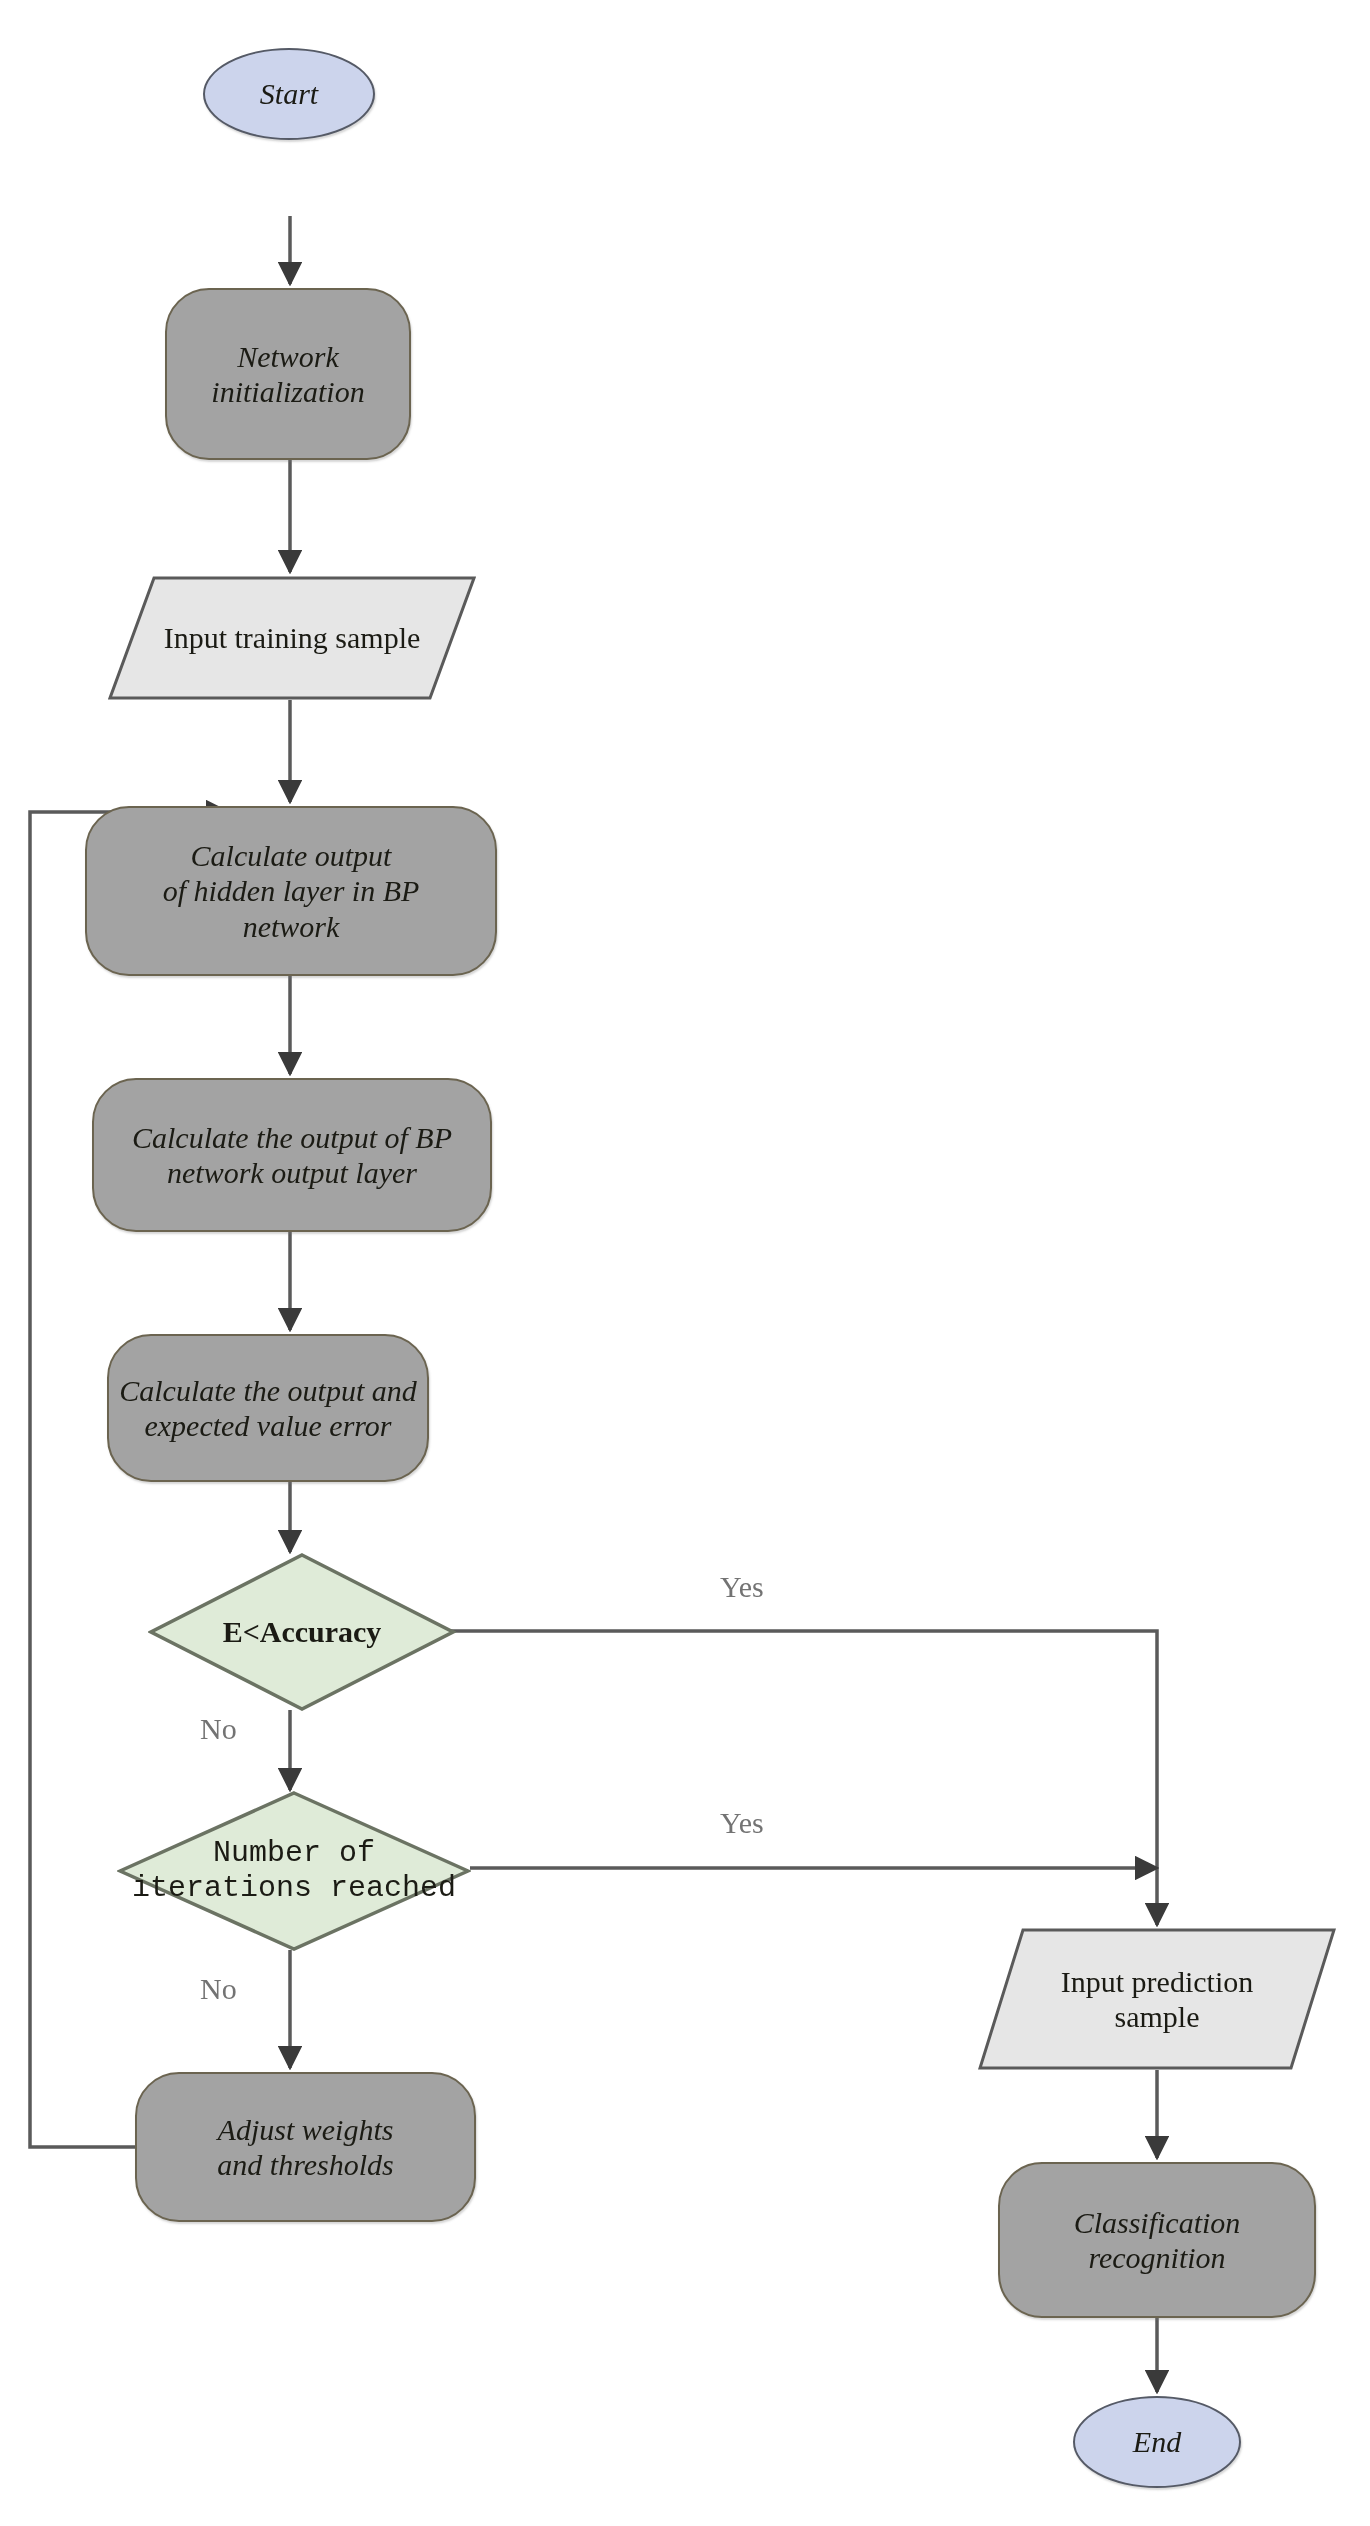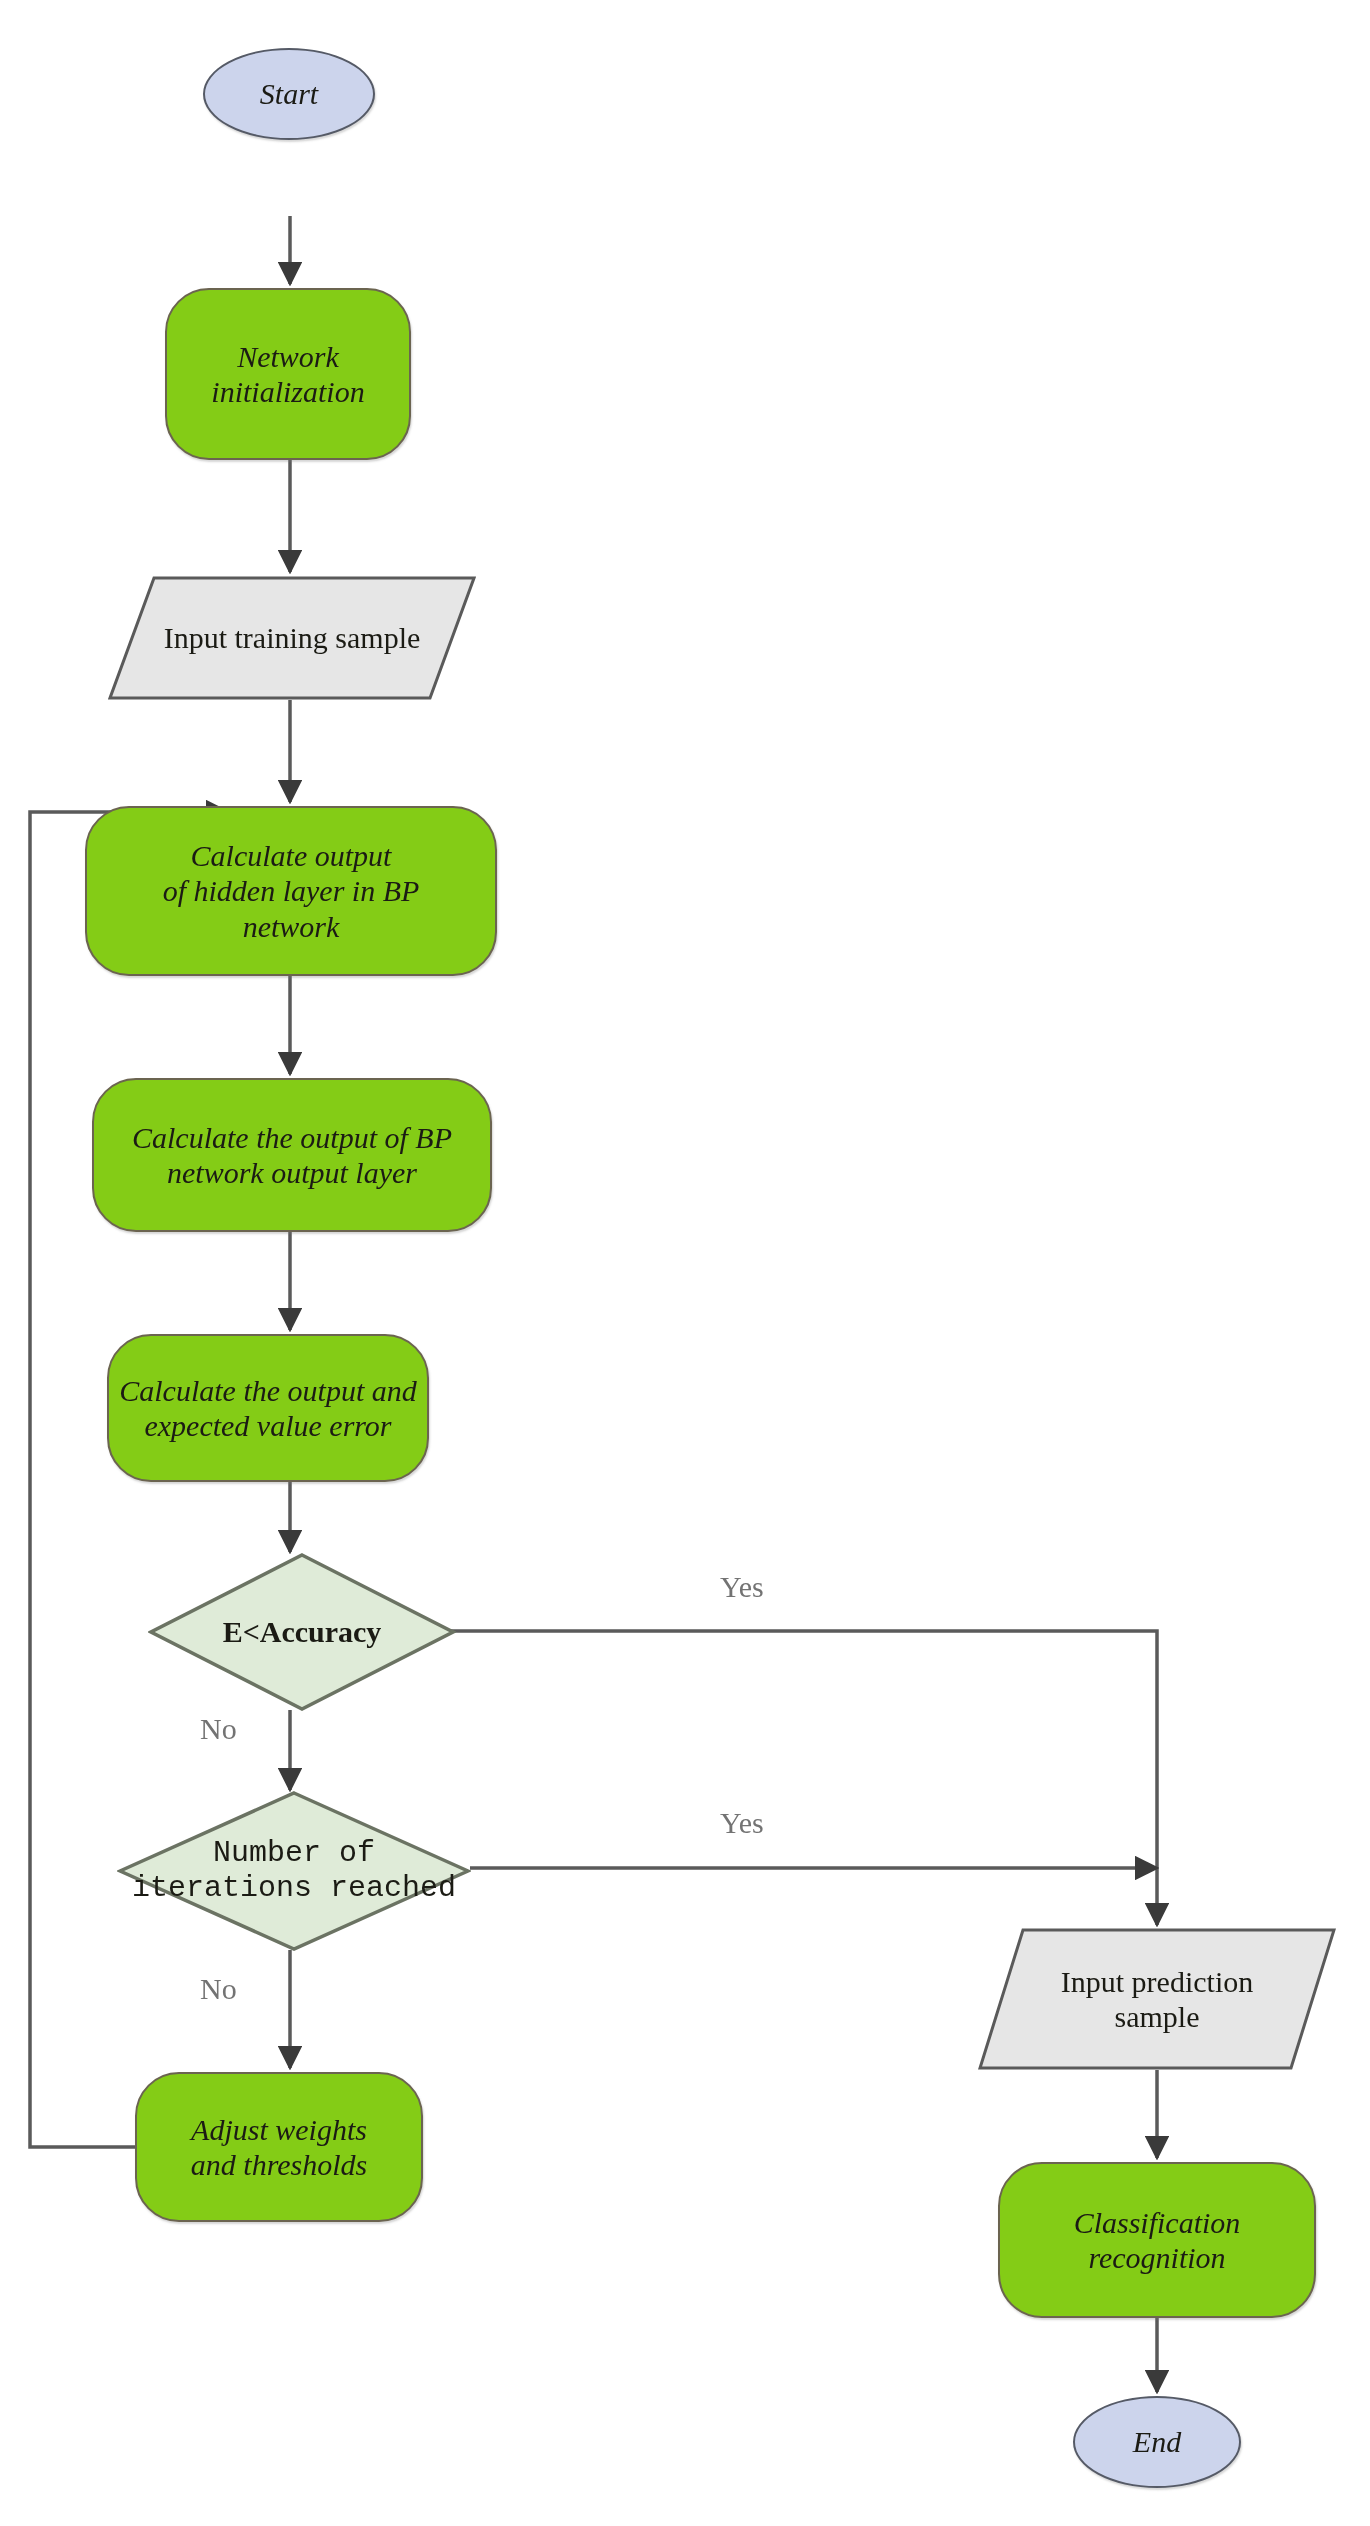--- a/index.html
+++ b/index.html
@@ -47,21 +47,21 @@
   .term {
     background: #ccd4ec;
     border: 2.5px solid #555a66;
     border-radius: 50%;
     font-size: 30px;
     box-shadow: 1px 2px 2px rgba(120,120,120,0.30);
   }
 
   
   .proc {
-    background: #84cc16;
+    background: #a3a3a3;
     border: 2.5px solid #6b6450;
     border-radius: 44px;
     font-size: 30px;
     box-shadow: 1px 2px 2px rgba(120,120,120,0.30);
   }
 
   
   .data-shape {
     position: absolute;
     z-index: 3;
@@ -191,21 +191,21 @@
   </div>
 
   <div class="dec" style="left:117px; top:1790px; width:354px; height:162px;font-family:Liberation Mono, monospace;">
     <svg viewBox="0 0 354 162" width="354" height="162" xmlns="http://www.w3.org/2000/svg">
       <polygon points="177,3 351,81 177,159 3,81" fill="#dfebd8" stroke="#6b7363" stroke-width="3.5"></polygon>
     </svg>
     <div class="dtext">Number of
 iterations reached</div>
   </div>
 
-  <div class="node proc" style="left:135px; top:2072px; width:288px; height:150px;">
+  <div class="node proc" style="left:135px; top:2072px; width:341px; height:150px;">
     <span class="lbl">Adjust weights
 and thresholds</span>
   </div>
 
   <div class="data-shape" style="left:978px; top:1928px; width:358px; height:142px;">
     <svg viewBox="0 0 358 142" width="358" height="142" xmlns="http://www.w3.org/2000/svg">
       <polygon points="45,2 356,2 313,140 2,140" fill="#e6e6e6" stroke="#5a5a5a" stroke-width="3"></polygon>
     </svg>
     <div class="dtext">Input prediction
 sample</div>

